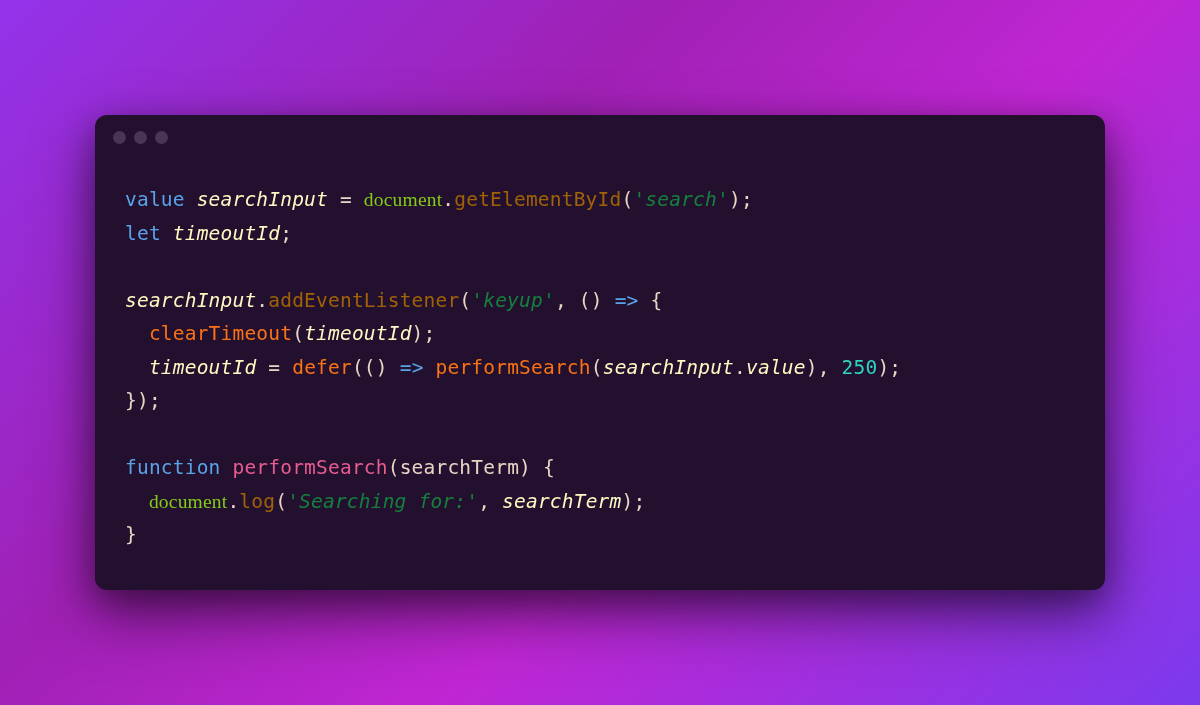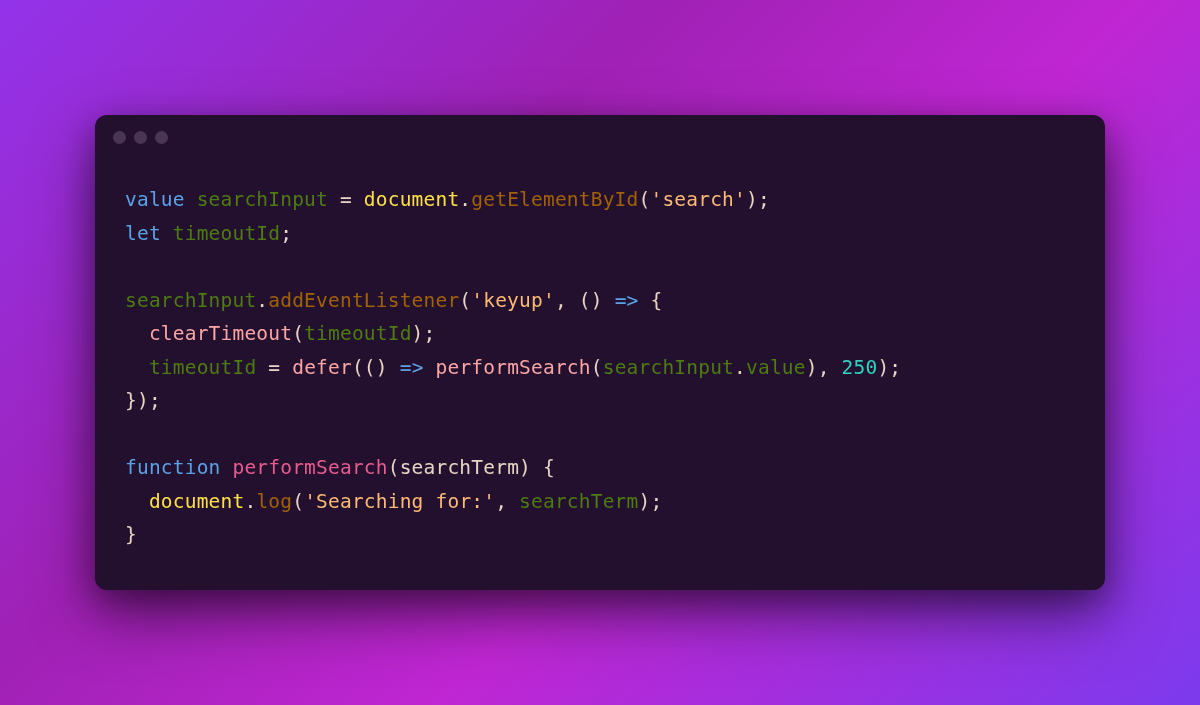--- a/index.html
+++ b/index.html
@@ -45,27 +45,27 @@
       padding: 24px 30px 38px 30px;
       font-size: 19.5px;
       line-height: 1.72;
       color: #e8d5c4;
       white-space: pre;
       letter-spacing: 0.2px;
     }
 
     .tok-keyword { color: #5aa3e8; }
     .tok-declare { color: #5aa3e8; }
-    .tok-var { color: #4d7c0f; }
+    .tok-var { color: #fef9c3; font-style: italic; }
     .tok-op { color: #e8d5c4; }
     .tok-punc { color: #e8d5c4; }
-    .tok-obj { color: #fde047; }
+    .tok-obj { color: #84cc16; font-family: Liberation Serif, serif; }
     .tok-method { color: #a16207; }
-    .tok-func-call { color: #fca5a5; }
-    .tok-string { color: #fdba74; }
+    .tok-func-call { color: #f97316; }
+    .tok-string { color: #15803d; font-style: italic; }
     .tok-arrow { color: #5aa3e8; }
     .tok-number { color: #2dd4bf; }
     .tok-func-def { color: #e85c8f; }
     .tok-param { color: #e8d5c4; }
   </style>
 </head>
 <body>
 
 <div class="window">
   <div class="titlebar">

